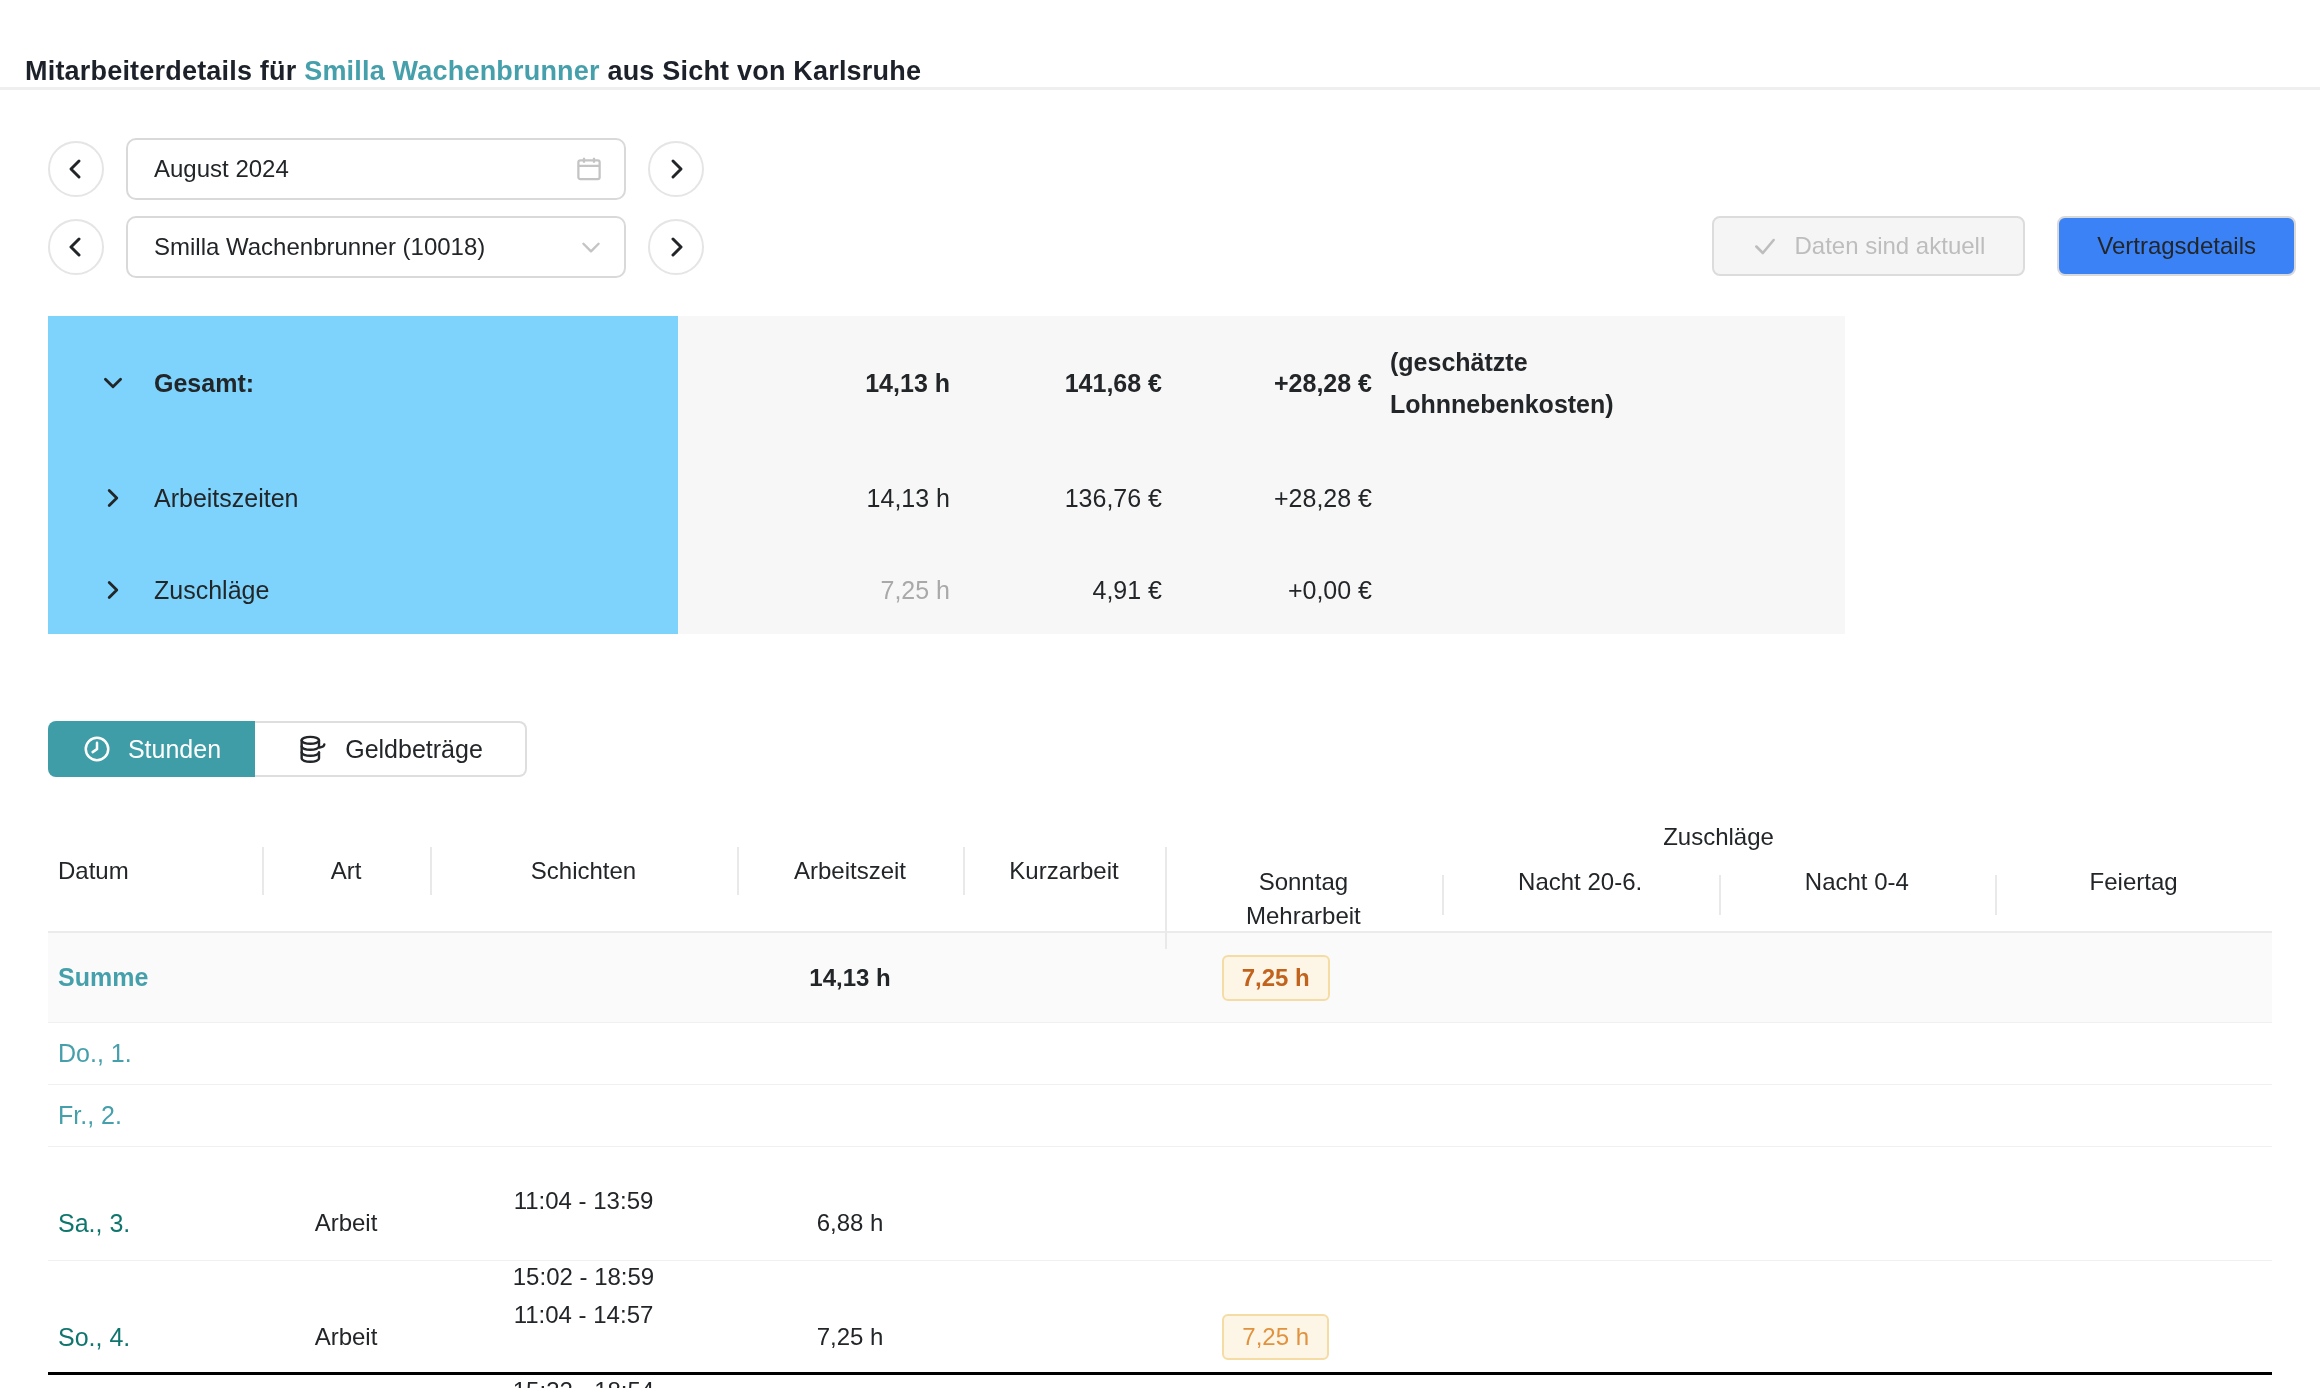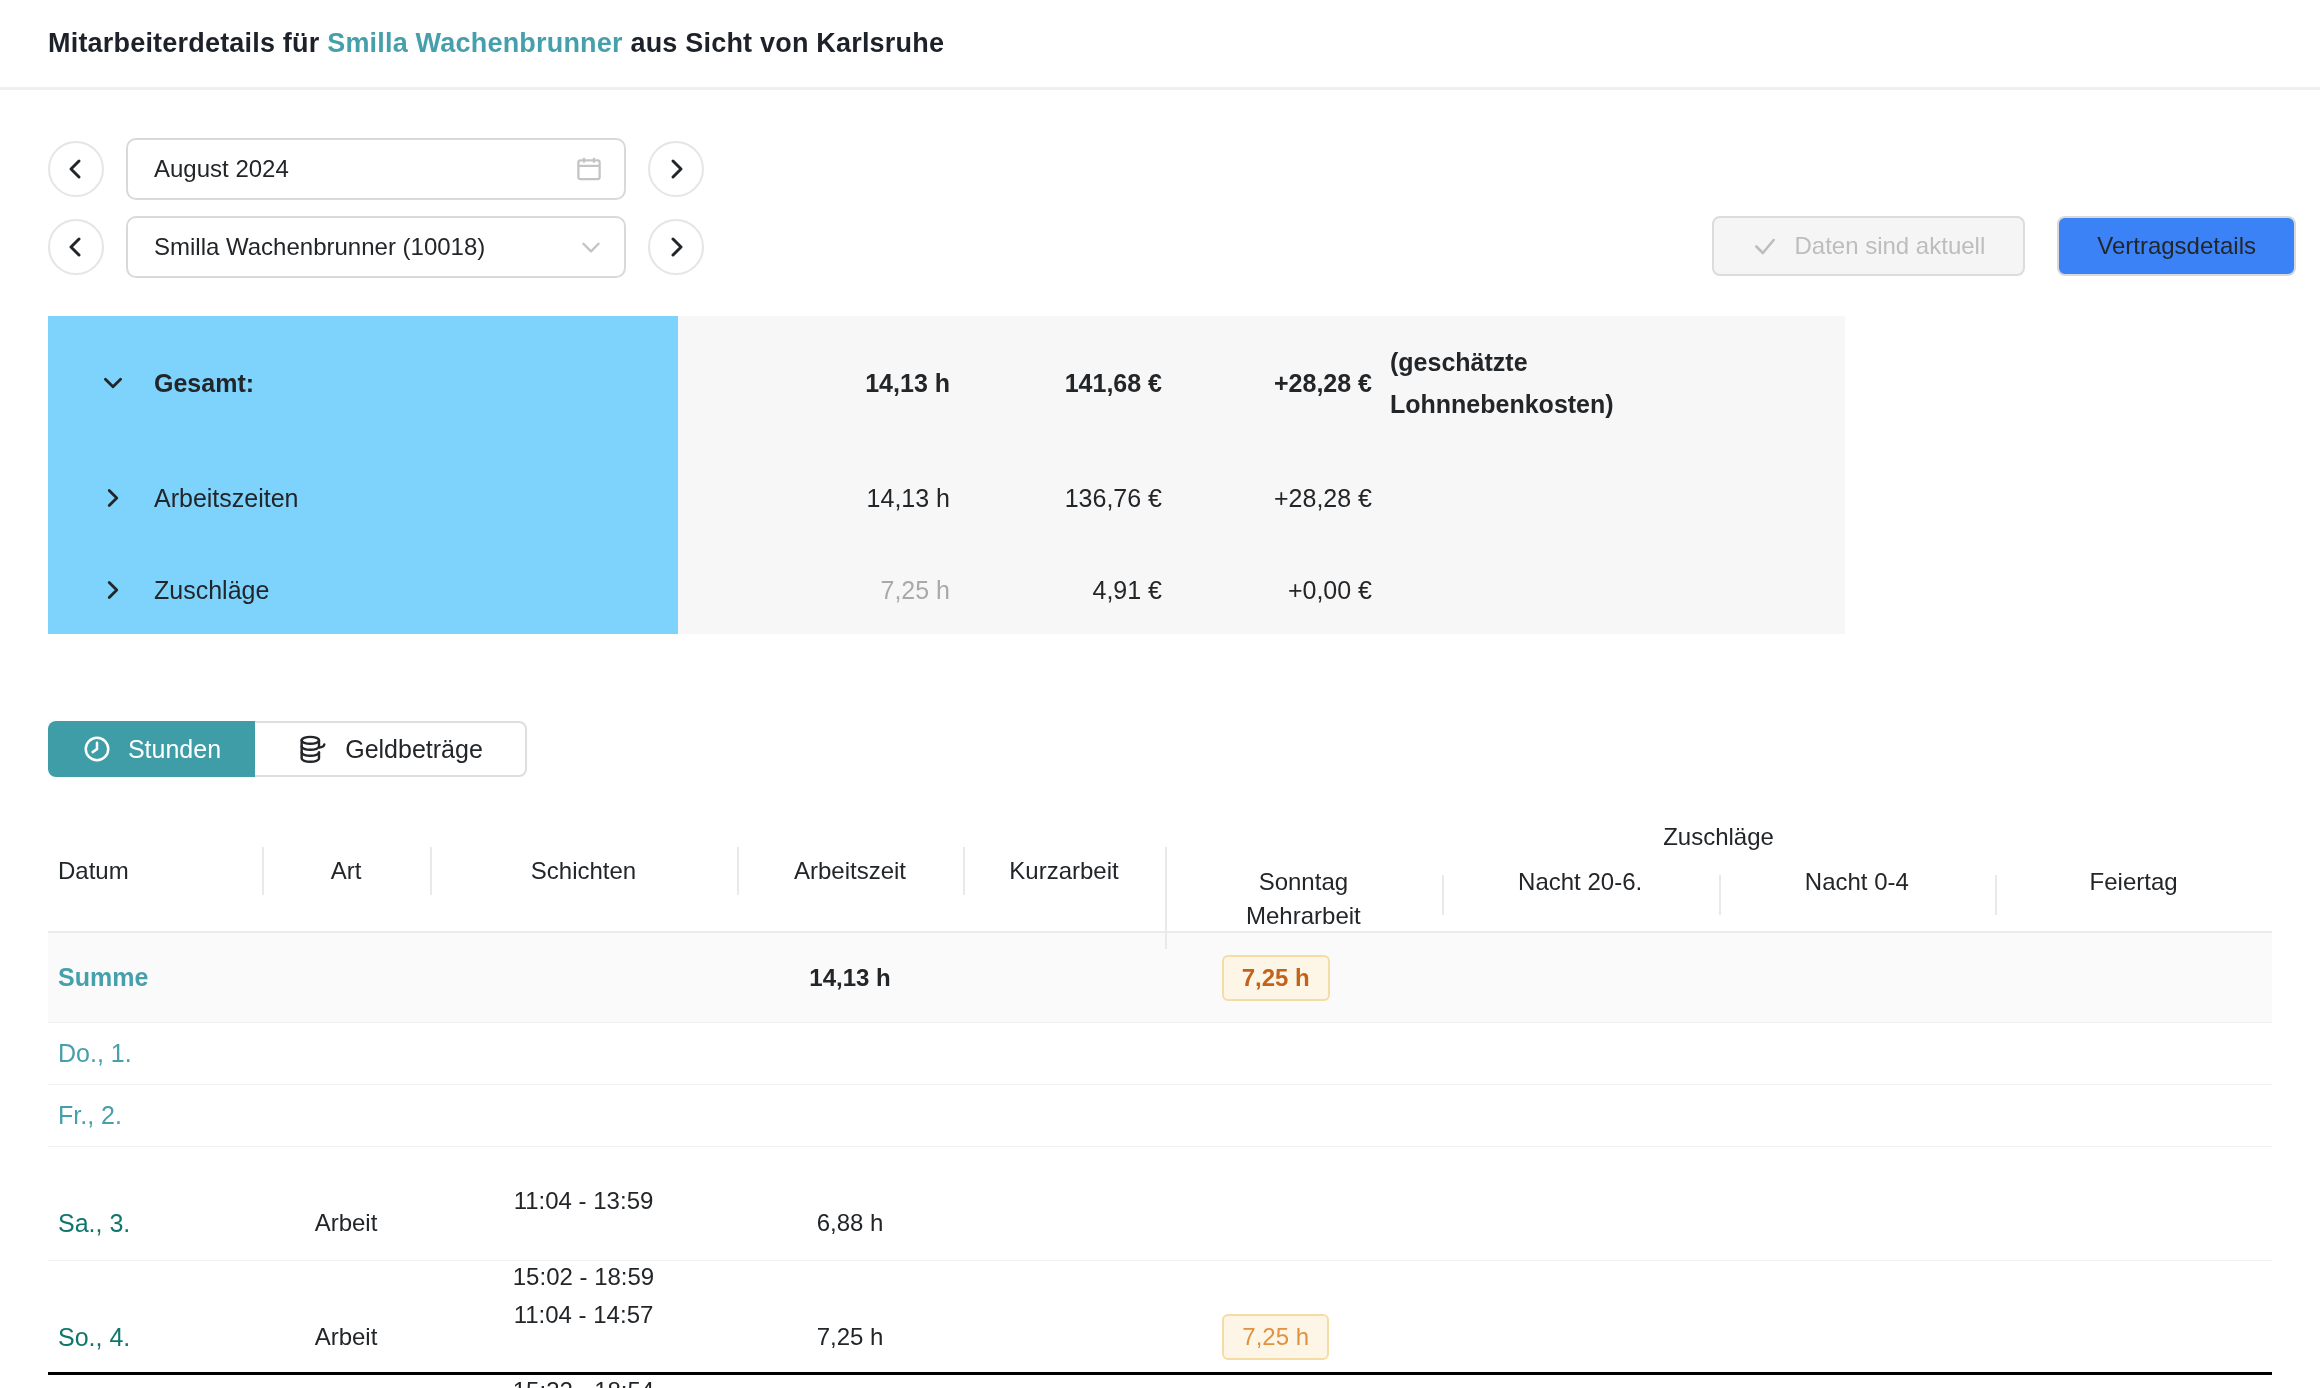--- a/index.html
+++ b/index.html
@@ -3,21 +3,21 @@
 <meta charset="utf-8">
 <style>
   * { margin:0; padding:0; box-sizing:border-box; }
   html,body { background:#fff; }
   body {
     width:2320px; height:1388px; overflow:hidden; position:relative;
     font-family:"Liberation Sans","DejaVu Sans",sans-serif;
     color:#232629; font-size:24px; -webkit-font-smoothing:antialiased;
   }
   
-  .page-header { height:90px; border-bottom:3px solid #efefef; display:flex; align-items:center; padding-left:48px; }
+  .page-header { height:90px; border-bottom:3px solid #efefef; display:flex; align-items:flex-end; padding-left:25px; }
   .page-title { font-size:27px; font-weight:600; color:#1d2129; letter-spacing:.2px; }
   .page-title .name { color:#46a0ab; }
   
   .controls { position:relative; margin:48px 24px 0 48px; }
   .ctrl-row { display:flex; align-items:center; margin-bottom:16px; height:62px; }
   .circle-btn { width:56px; height:56px; border-radius:50%; background:#fff; border:2px solid #e5e5e5; display:flex; align-items:center; justify-content:center; cursor:pointer; flex:0 0 auto; }
   .field { width:500px; height:62px; border:2px solid #d9d9d9; border-radius:10px; background:#fff; display:flex; align-items:center; padding:0 20px 0 26px; margin:0 22px; font-size:24px; color:#232629;gap:9px; }
   .field input { border:none; outline:none; flex:1; font:inherit; color:inherit; background:transparent; }
   .field .trail-icon { margin-left:12px; flex:0 0 auto; display:flex; }
   .right-actions { position:absolute; top:78px; right:0; display:flex; align-items:center; gap:32px; }

